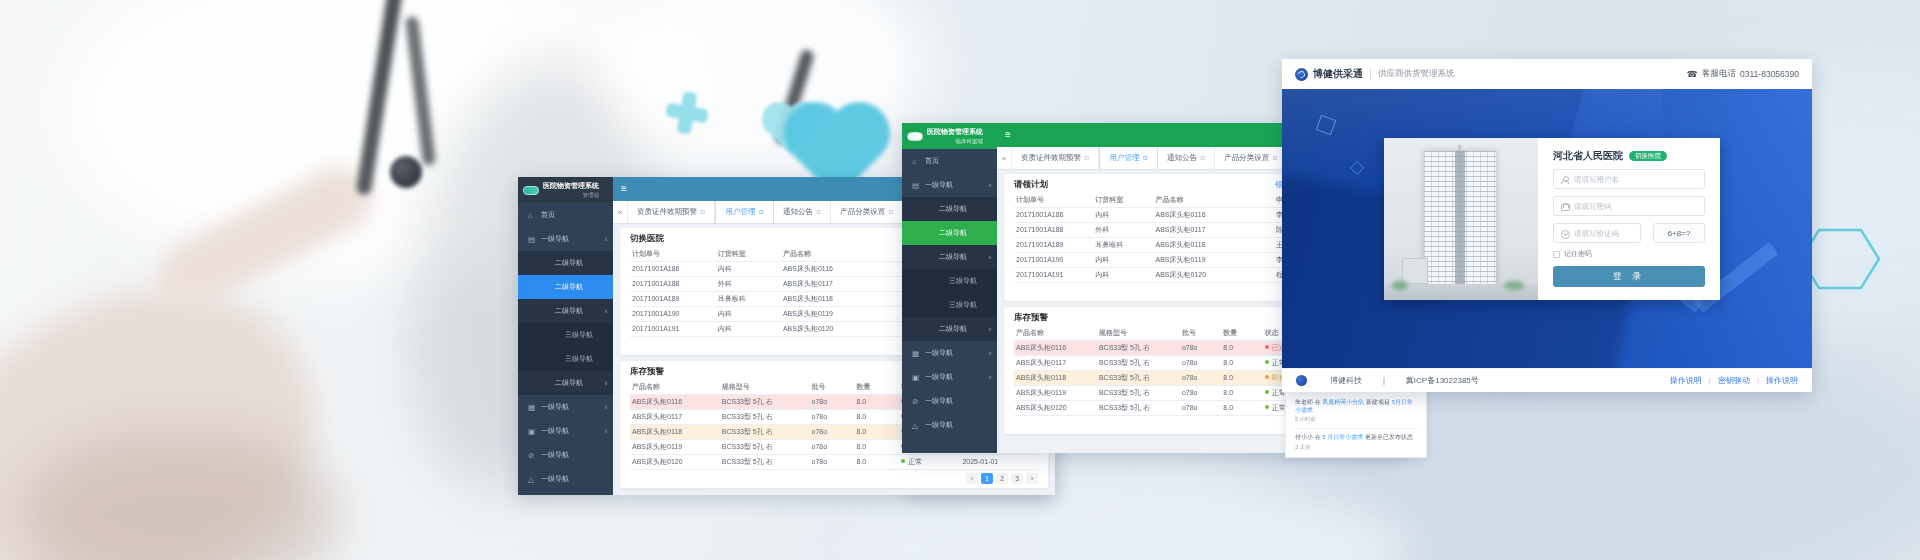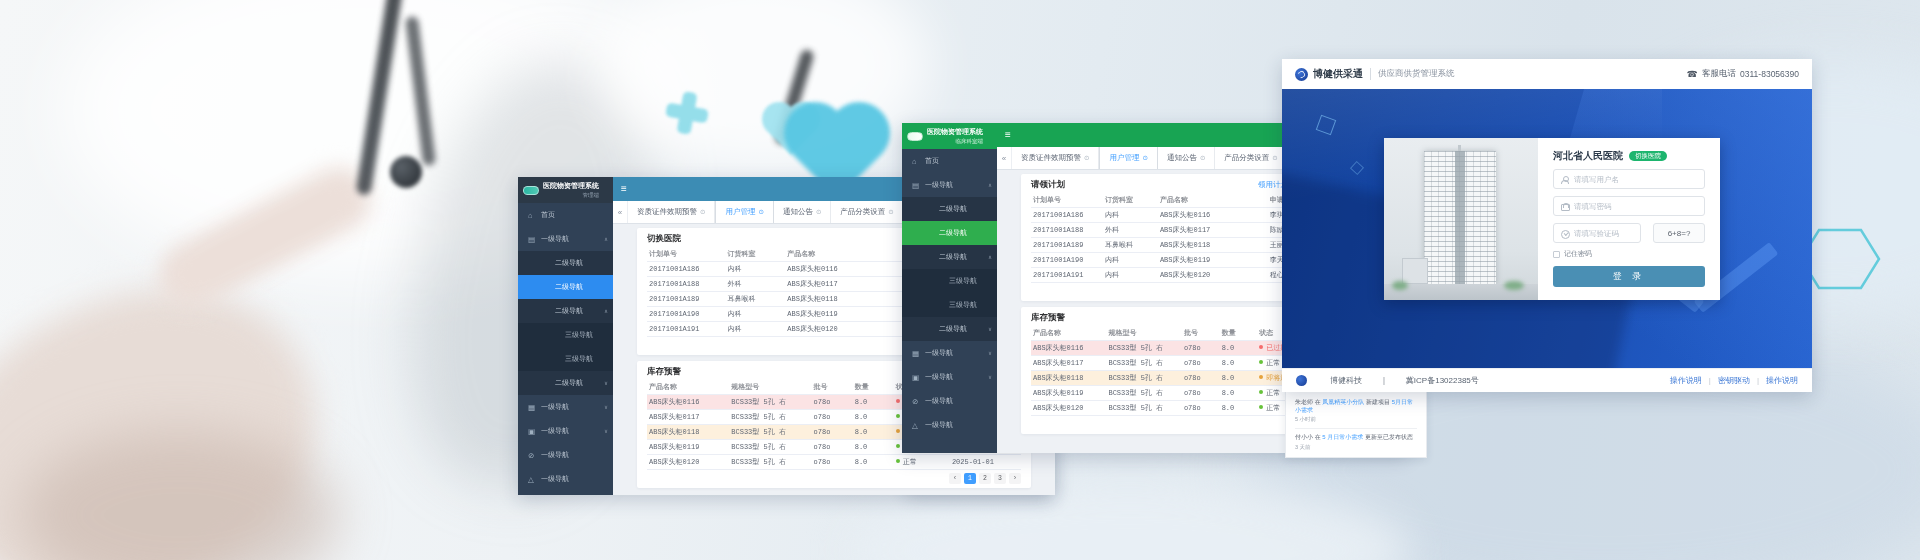--- a/index.html
+++ b/index.html
@@ -83,21 +83,21 @@
     border-bottom:1px solid #dde2e8; display:flex; align-items:stretch; }
   .collapse { width:15px; display:flex; align-items:center; justify-content:center;
     color:#8a93a0; font-size:8px; border-right:1px solid #eceff3; }
   .tabs { display:flex; }
   .tab { display:flex; align-items:center; padding:0 9px; font-size:7.5px; color:#5b6472;
     border-right:1px solid #e8ebef; cursor:pointer; white-space:nowrap; }
   .tab.on { color:#409eff; border-left:1px solid #d8dde3; border-right:1px solid #d8dde3; }
   .tab-dot { margin-left:3px; color:#a9b3be; font-size:6.5px; }
   .tab.on .tab-dot { color:#409eff; }
   .content { position:absolute; left:95px; right:0; top:47px; bottom:0; background:#eef1f5;
-    padding:4px 24px; overflow:hidden;font-family:Liberation Mono, monospace; }
+    padding:4px 7px; overflow:hidden; }
   .card { background:#fff; border-radius:2px; padding:5px 10px 4px; margin-bottom:6px;
     box-shadow:0 1px 3px rgba(20,40,70,.06); }
   .card-head { display:flex; justify-content:space-between; align-items:center; height:12px; margin-bottom:2px; }
   .card-title { font-size:8.5px; font-weight:bold; color:#303133; }
   .card-links .clk { margin-left:13px; font-size:7.5px; color:#5b6472; cursor:pointer; }
   .card-links .clk.lka { color:#409eff; }
   table.tb { width:100%; border-collapse:collapse; table-layout:fixed; }
   .tb th { font-size:7px; color:#909399; font-weight:bold; text-align:left;
     padding:3px 2px; border-bottom:1px solid #ebeef5; line-height:8px; white-space:nowrap; overflow:hidden; }
   .tb td { font-size:7px; color:#5f6672; padding:3px 2px; border-bottom:1px solid #ebeef5;

